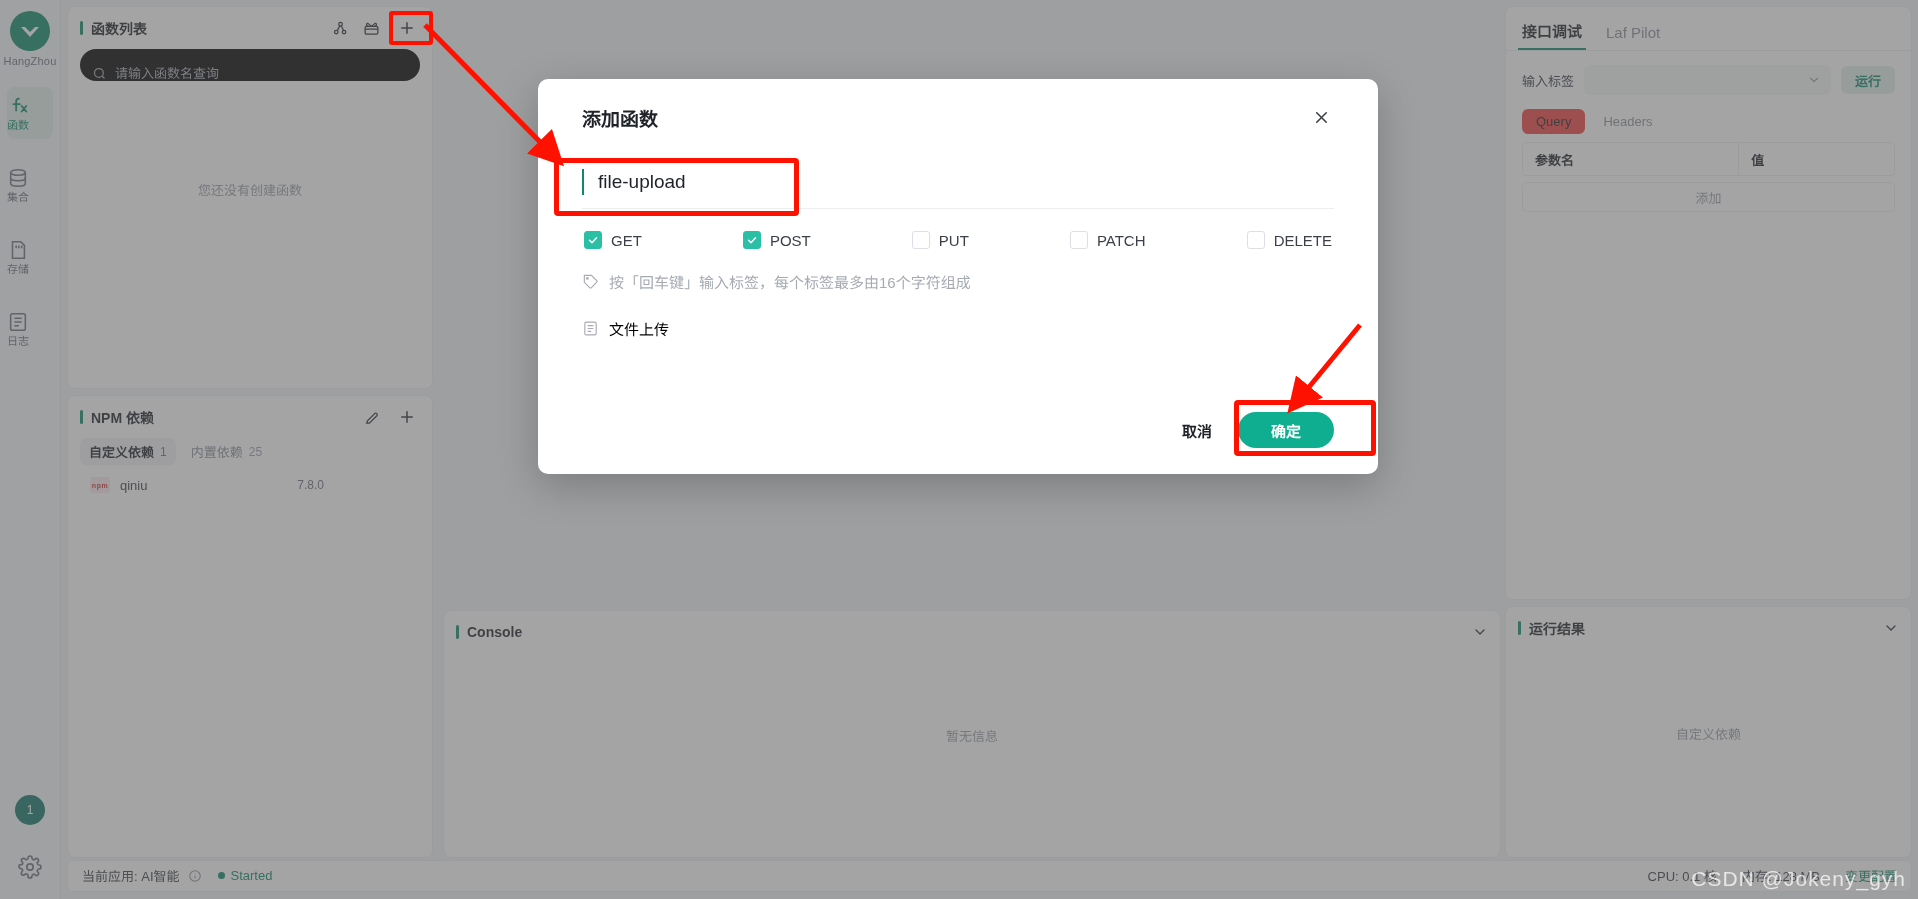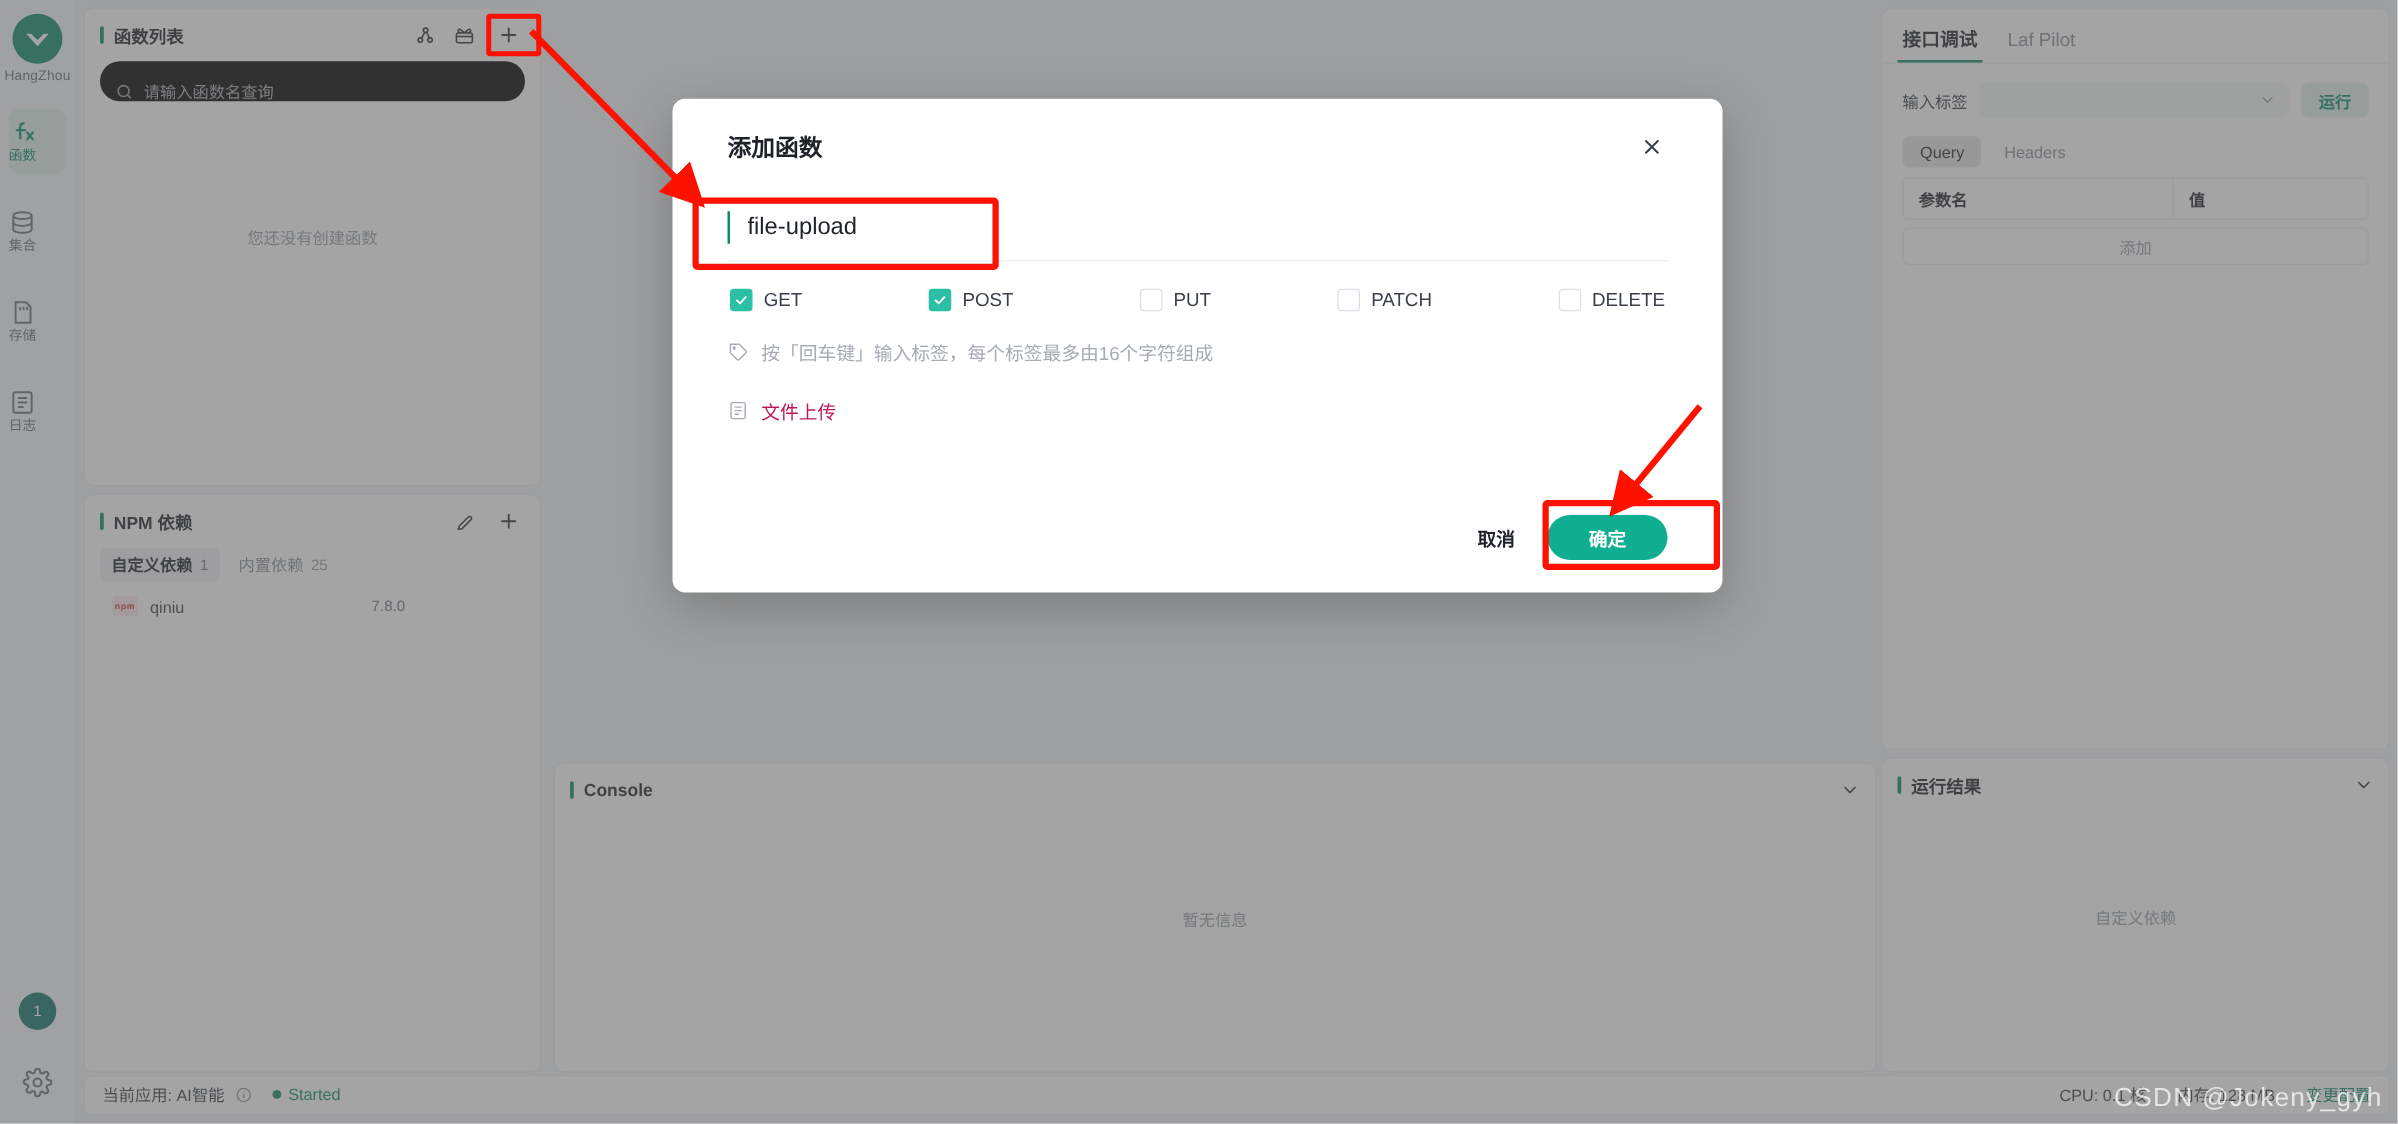--- a/index.html
+++ b/index.html
@@ -200,21 +200,21 @@
     background: #dff0ec; color: #0e8a6a;
     font-size: 13px; font-weight: 600;
     display: flex; align-items: center; justify-content: center;
     cursor: pointer; border: none; font-family: inherit;
   }
   .qtabs { display: flex; gap: 4px; padding: 4px 16px 8px 16px; }
   .qtab {
     font-size: 13px; padding: 5px 14px; border-radius: 6px;
     color: #8a9099; cursor: pointer;
   }
-  .qtab.active { background: #e5e5e5; color: #1f2329; }
+  .qtab.active { background: #ef4444; color: #1f2329; }
   .ptable { margin: 0 16px; border: 1px solid #eceef2; border-radius: 4px; }
   .ptable-head { display: flex; height: 32px; align-items: center; }
   .pth { font-size: 13px; color: #1f2329; font-weight: 600; padding: 0 12px; }
   .pth.c1 { width: 58%; }
   .pth.c2 { width: 42%; border-left: 1px solid #eceef2; height: 100%; display:flex; align-items:center; }
   .add-btn {
     margin: 6px 16px 0 16px; height: 30px;
     border: 1px solid #eceef2; border-radius: 5px;
     display: flex; align-items: center; justify-content: center;
     font-size: 13px; color: #9aa0a8; cursor: pointer; background: #fff;
@@ -300,21 +300,21 @@
   }
   .box.on { background: #2bc0a6; border-color: #2bc0a6; }
   .box.on svg { width: 12px; height: 12px; color: #fff; }
   .box svg { display: none; }
   .box.on svg { display: block; }
   .cb-label { font-size: 15px; color: #3b4048; }
   .tagline, .fileline {
     display: flex; align-items: center; gap: 10px;
     padding-top: 22px; color: #a6abb3; font-size: 15px;
   }
-  .fileline { color: #be185d; padding-top: 26px; }
+  .fileline { color: #000000; padding-top: 26px; }
   .tagline svg, .fileline svg { width: 17px; height: 17px; flex:none; }
   .fileline svg { color: #a6abb3; }
   .modal-foot {
     margin-top: auto; padding-bottom: 26px;
     display: flex; align-items: center; justify-content: flex-end; gap: 26px;
   }
   .btn-cancel {
     font-size: 15px; color: #1f2329; font-weight: 600; cursor: pointer;
     background: none; border: none; font-family: inherit;
   }

